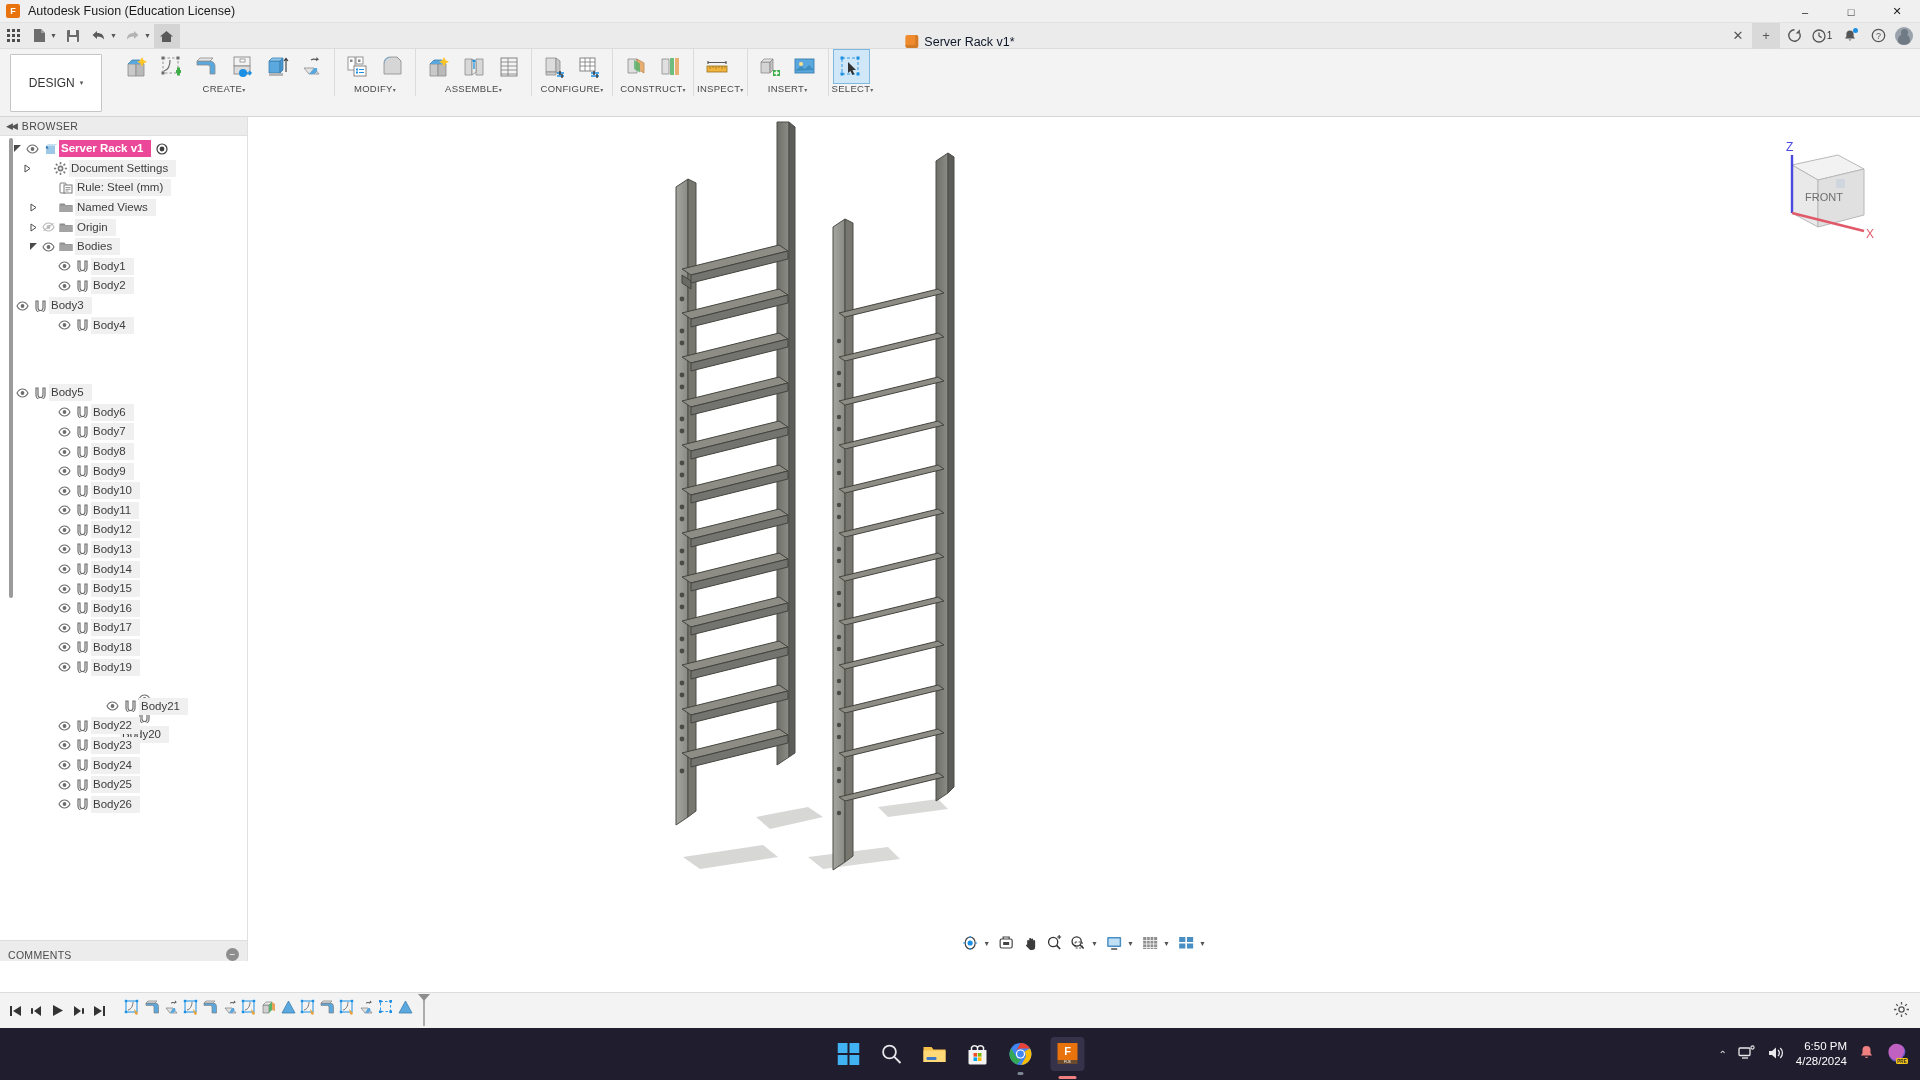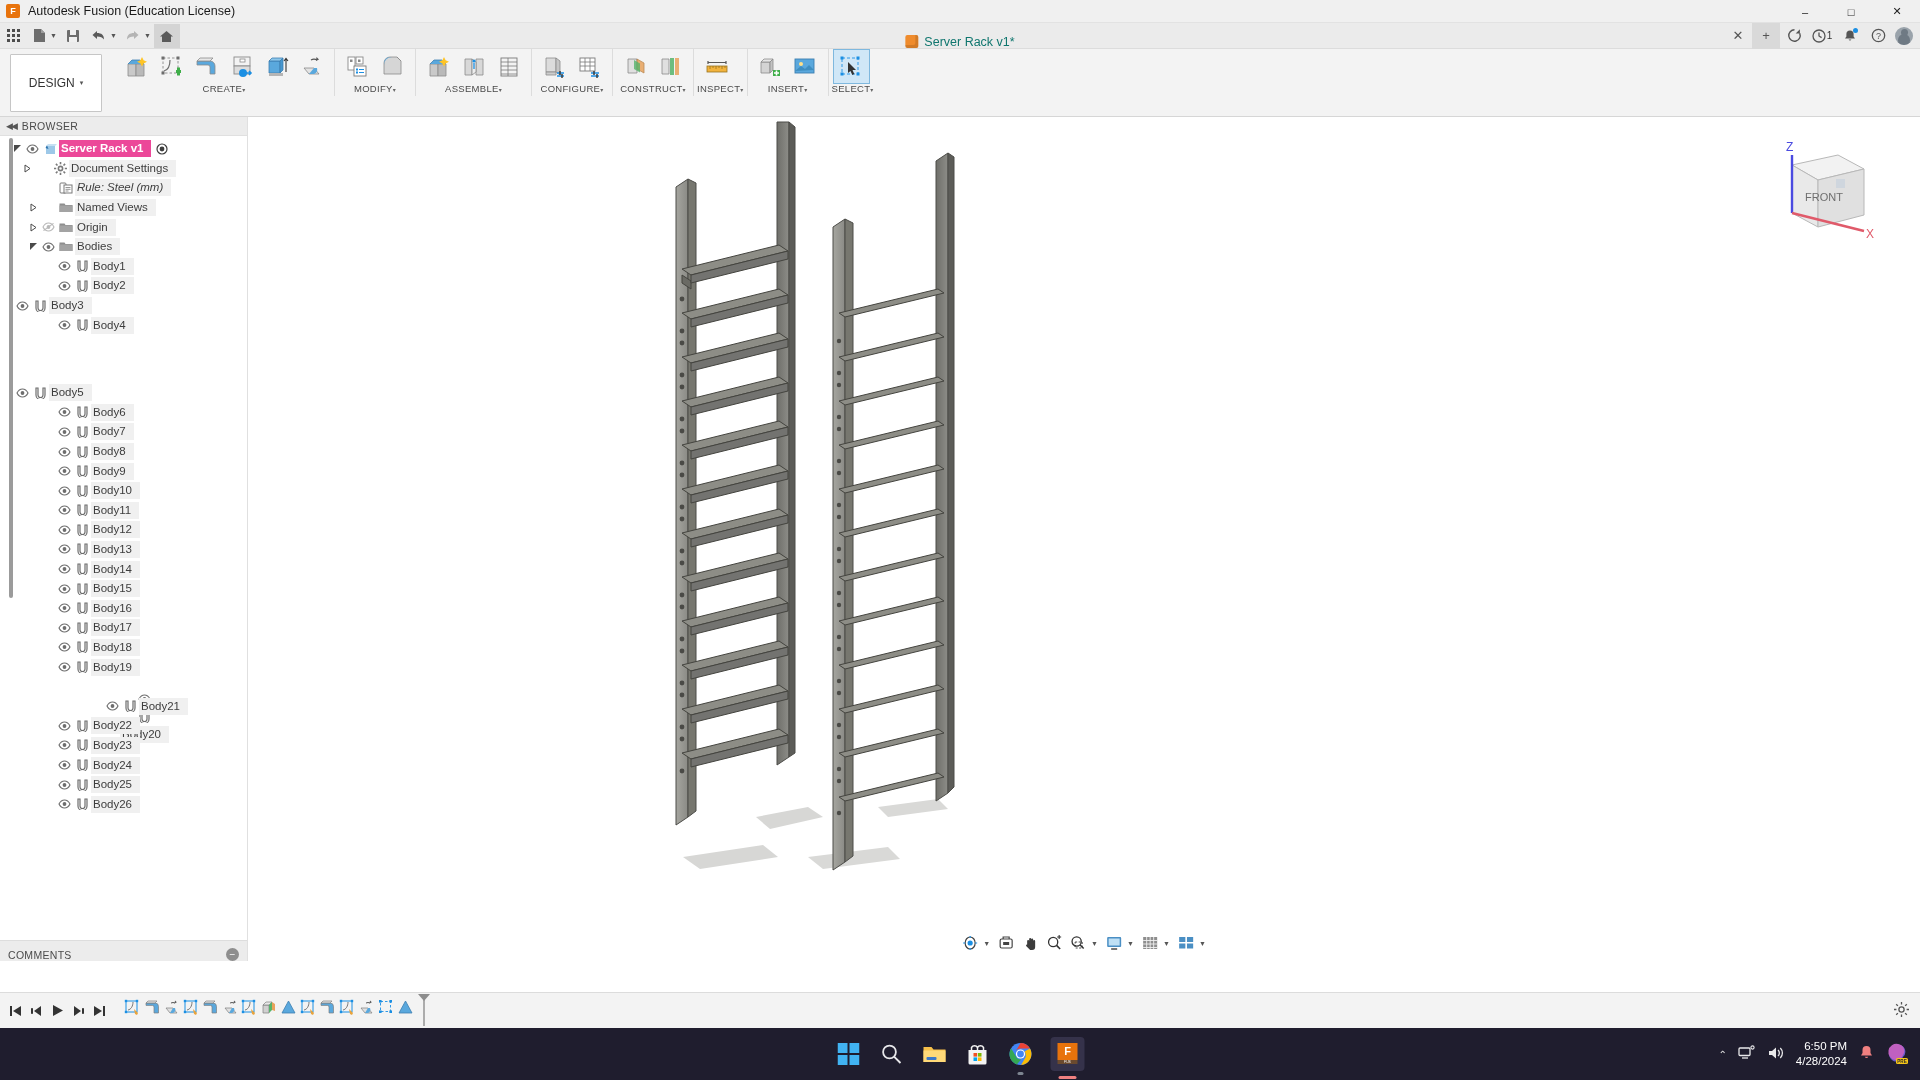--- a/index.html
+++ b/index.html
@@ -45,21 +45,21 @@
   }
   .qat-grid i { background:#4d4d4d; display:block; }
   #doc-tab {
     position:absolute; left:50%; transform:translateX(-50%);
     display:flex;align-items:center;gap:6px;height:26px;padding:0 10px;
   }
   #doc-tab .cube {
     width:13px;height:13px;background:#ef8b2c;border-radius:2px;
     box-shadow:inset -3px -3px 0 rgba(0,0,0,.12);
   }
-  #doc-tab span { font-size:12.5px; color:#0f766e;margin-top:12px; }
+  #doc-tab span { font-size:12.5px; color:#0f172a;margin-top:12px; }
   #tab-right { position:absolute; right:0; display:flex; align-items:center; height:26px; }
   #tab-right .ic {
     width:28px;height:26px;display:flex;align-items:center;justify-content:center;
     color:#555;font-size:13px;position:relative;
   }
   #tab-right .plus { background:#d9d9d9; }
   .badge-num { font-size:10px;color:#333;margin-left:1px; }
   .blue-dot {
     position:absolute;top:5px;right:6px;width:5px;height:5px;border-radius:50%;
     background:#1b8fe3;
@@ -578,21 +578,21 @@
           </span>
           <span class="eye"></span>
           <span class="ticon">
             <svg width="13" height="13" viewBox="0 0 13 13">
               <circle cx="6.5" cy="6.5" r="2.1" fill="none" stroke="#7a7a7a" stroke-width="1.6"></circle>
               <path d="M6.5 0v2.2M6.5 10.8V13M0 6.5h2.2M10.8 6.5H13M1.9 1.9l1.6 1.6M9.5 9.5l1.6 1.6M11.1 1.9L9.5 3.5M3.5 9.5l-1.6 1.6" stroke="#7a7a7a" stroke-width="1.6"></path>
             </svg>
           </span>
           <span class="tlabel">Document Settings</span>
         </div>
-        <div class="tnode" style="padding-left: 26px; font-style: italic;">
+        <div class="tnode" style="padding-left: 26px;">
           <span class="arrow"></span>
           <span class="eye"></span>
           <span class="ticon">
             <svg width="14" height="12" viewBox="0 0 14 12">
               <rect x="1" y="1" width="6" height="10" rx="1" fill="none" stroke="#7a7a7a" stroke-width="1"></rect>
               <rect x="5" y="3" width="8" height="8" fill="#fff" stroke="#7a7a7a" stroke-width="1"></rect>
               <path d="M6.5 5.5h5M6.5 7.3h5M6.5 9h3" stroke="#8a8a8a" stroke-width=".9"></path>
             </svg>
           </span>
           <span class="tlabel">Rule: Steel (mm)</span>

